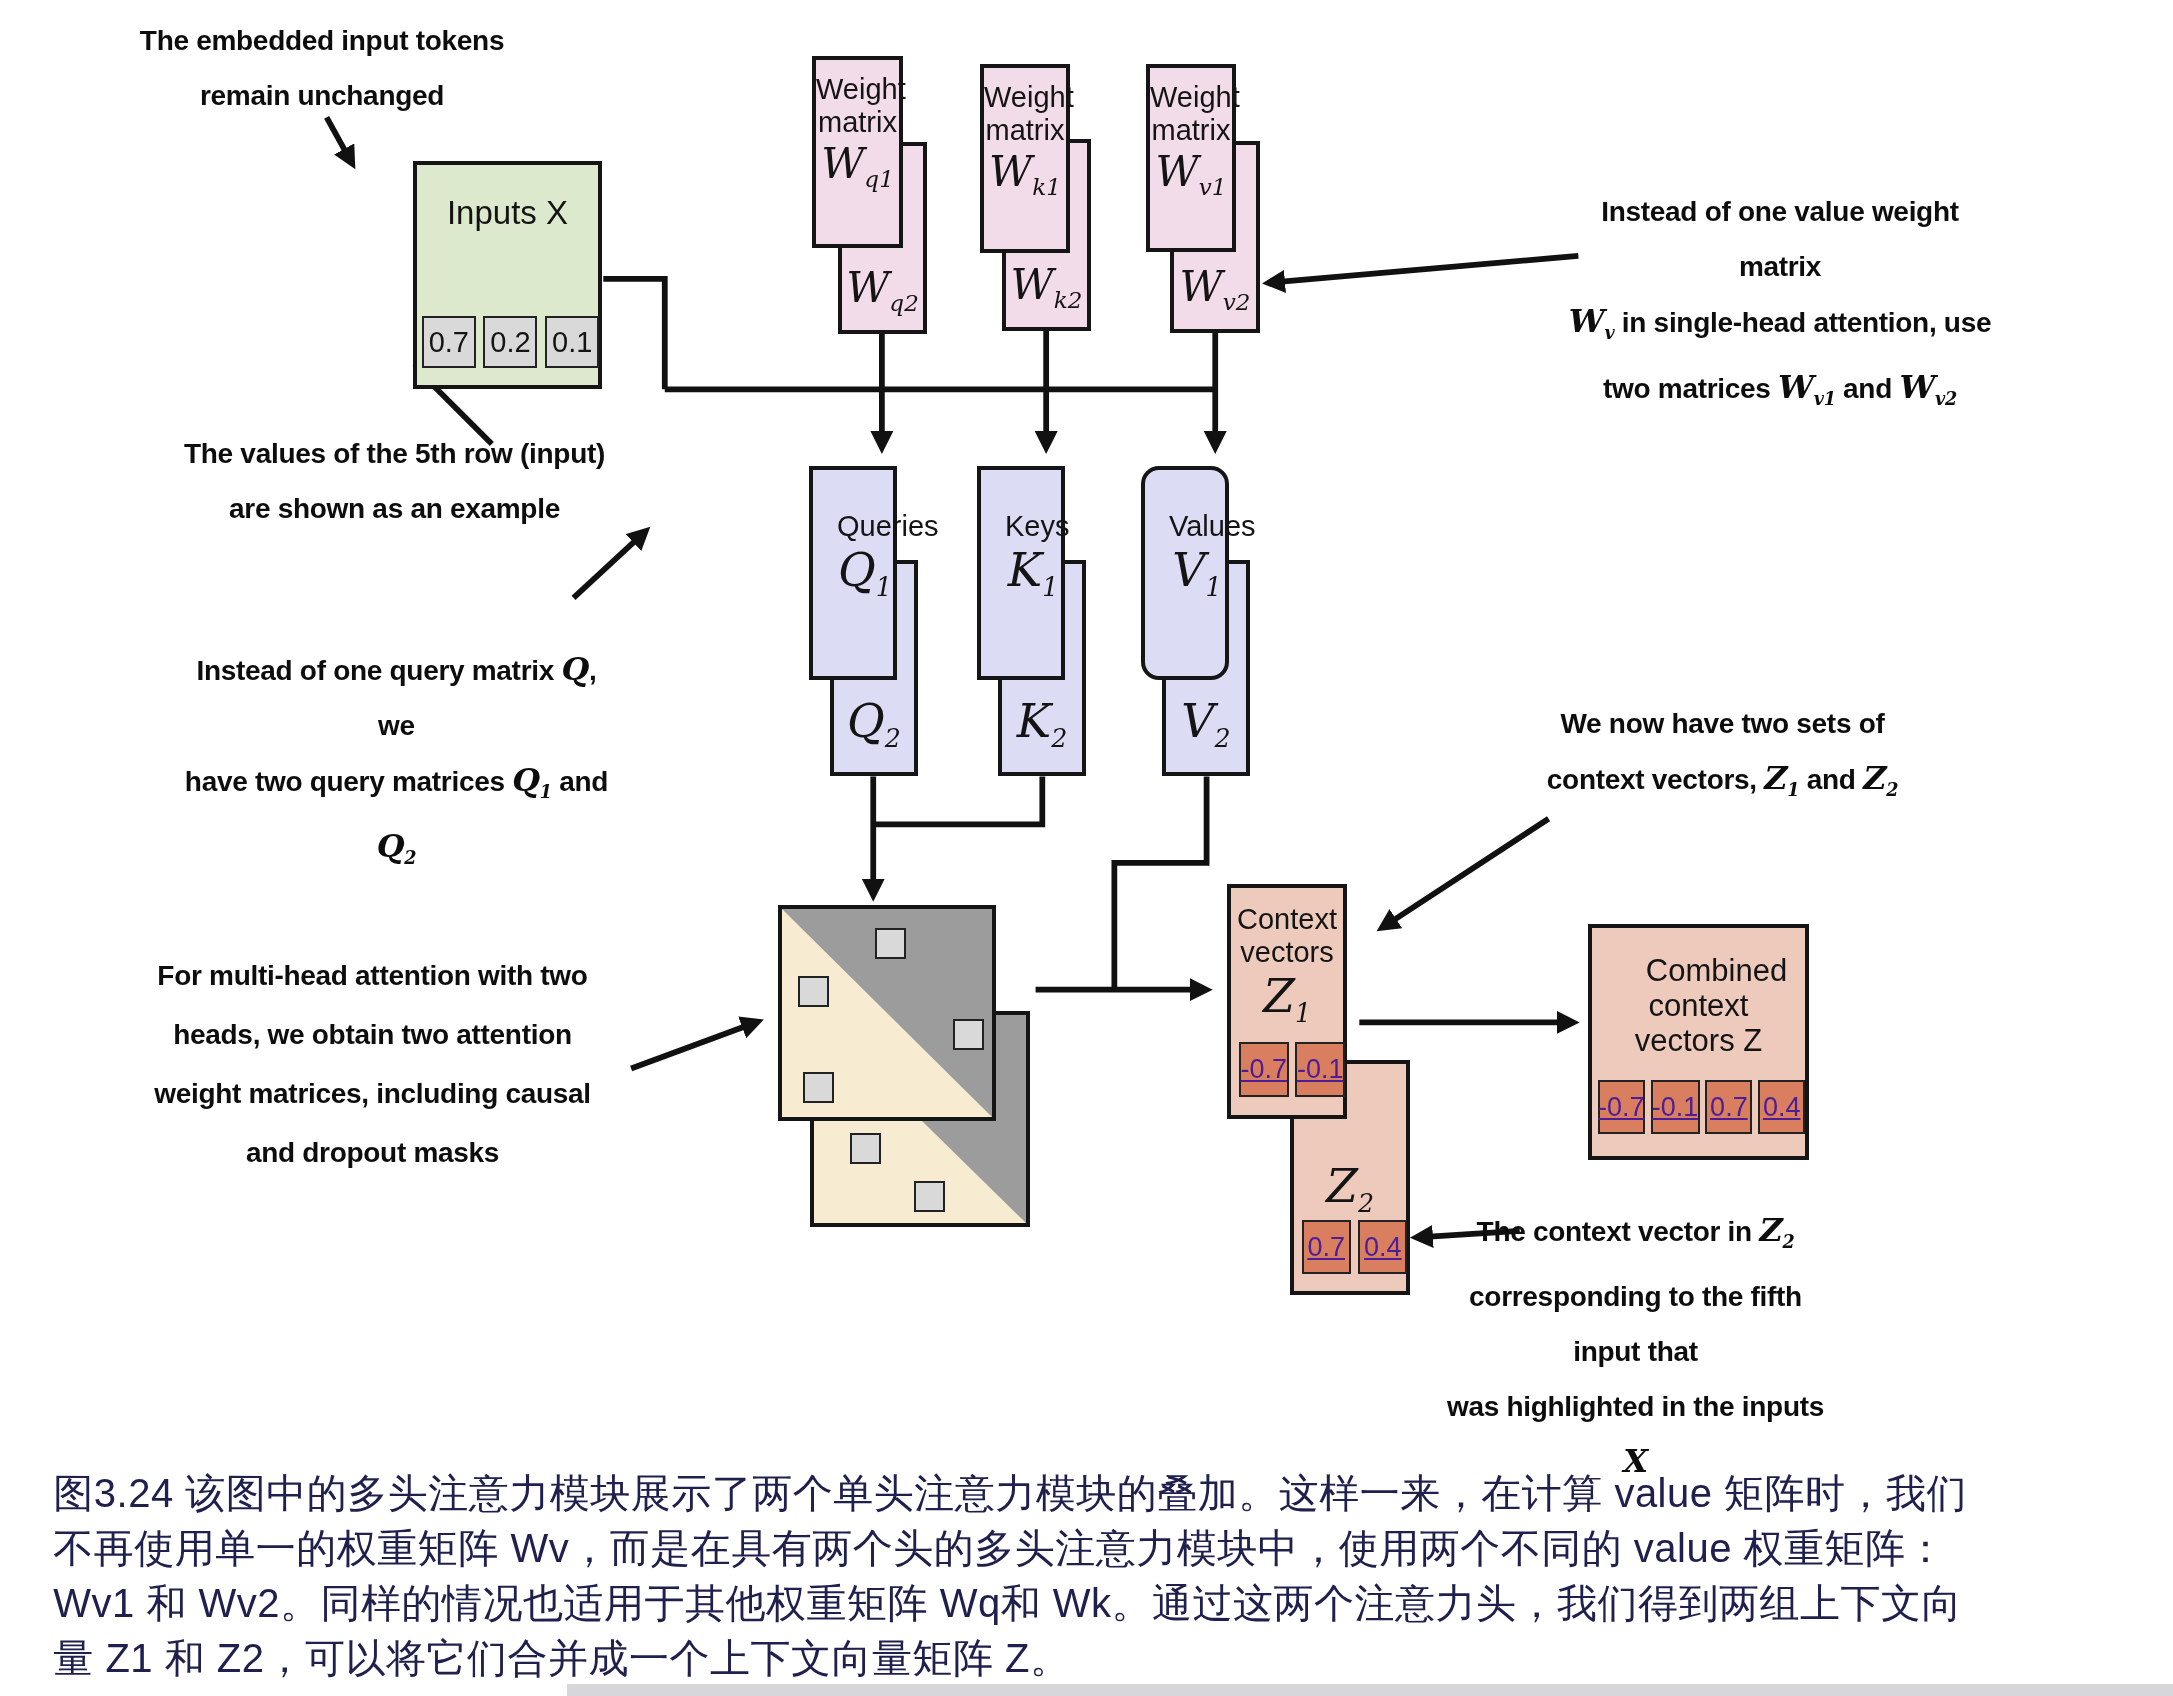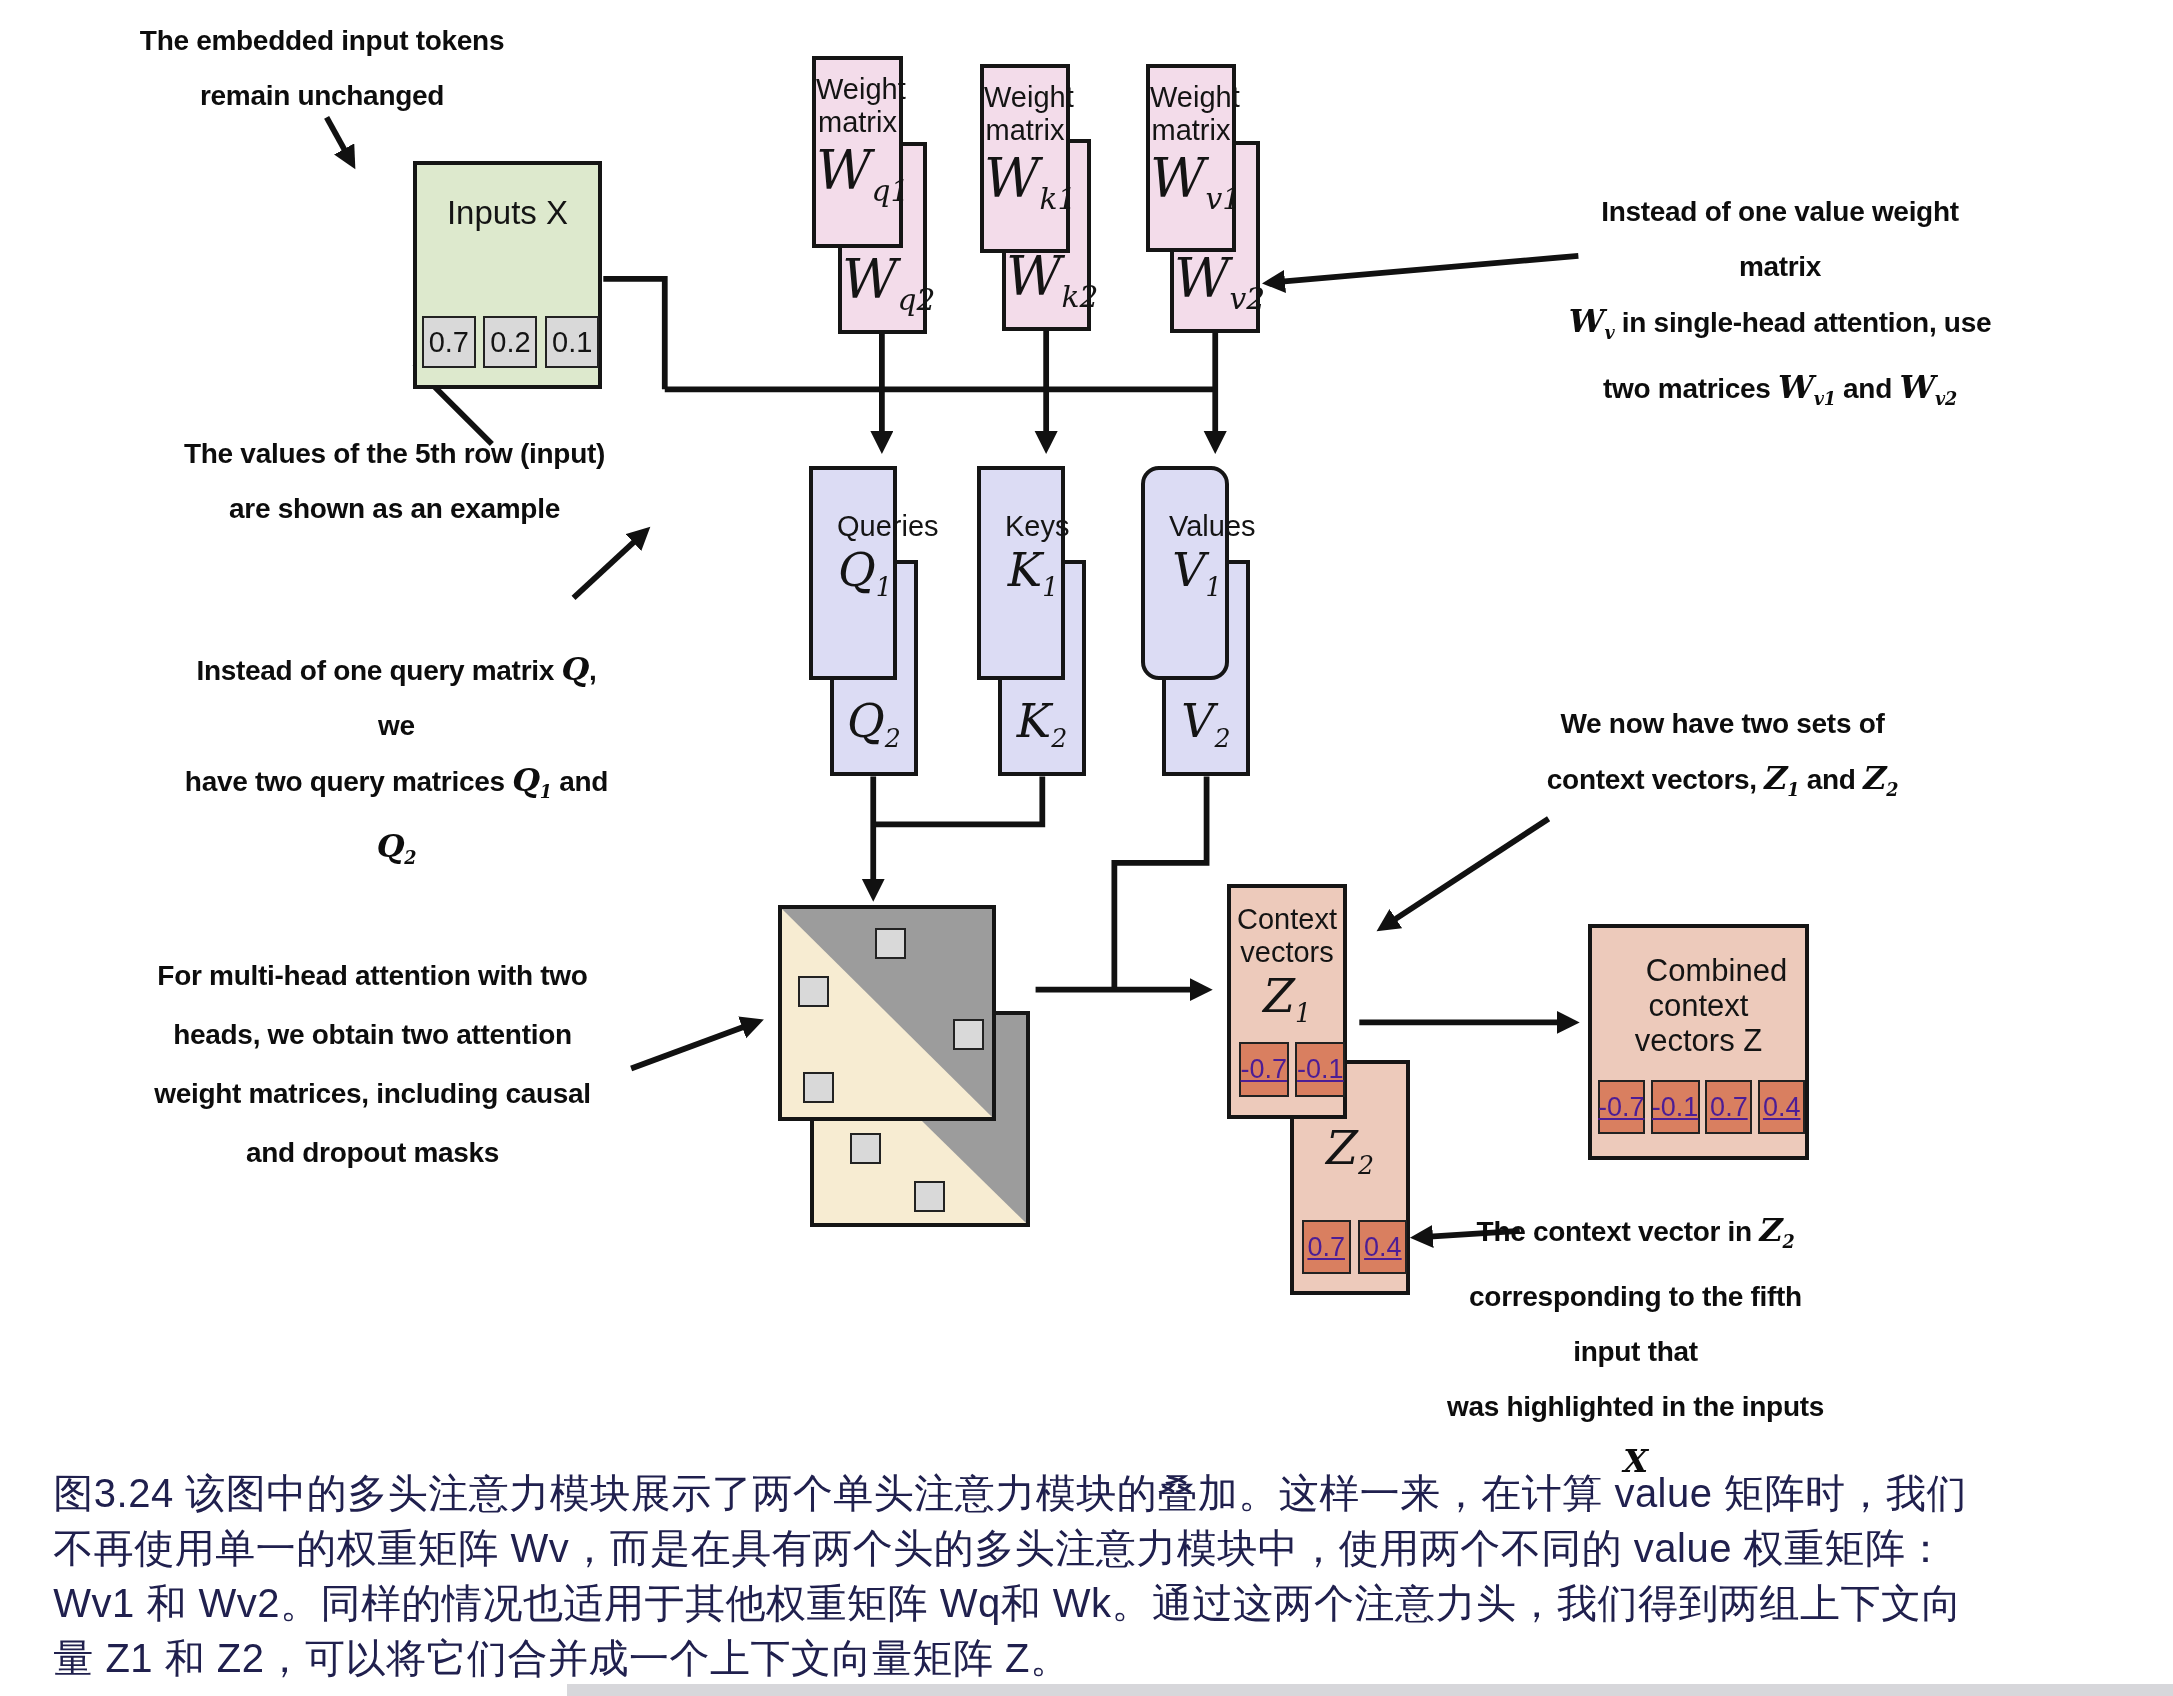--- a/index.html
+++ b/index.html
@@ -9,21 +9,21 @@
 
   .box{position:absolute;box-sizing:border-box;border:4.8px solid #151515;}
   .greenfill{background:#dde9cd;}
   .wfill{background:#f3dcea;}
   .qfill{background:#dcdcf4;padding-left:24px;}
   .cfill{background:#edcabb;}
 
   .boxlabel{font-size:29px;line-height:33px;text-align:center;color:#141414;}
   .sym{font-family:"DejaVu Serif",serif;font-style:italic;color:#141414;text-align:center;}
   .sym sub{font-size:0.55em;font-style:italic;}
-  .sym.lg{font-size:54px;}
+  .sym.lg{font-size:42px;}
   .sym.xl{font-size:46px;}
   .backsym{position:absolute;left:0;right:0;bottom:13.4px;}
 
   .cellrow{position:absolute;display:flex;gap:7.7px;}
   .cell{box-sizing:border-box;border:2.9px solid #222;background:#d9d9d9;display:flex;
         align-items:center;justify-content:center;font-size:29px;color:#141414;}
   .ccell{box-sizing:border-box;border:2.9px solid #222;background:#d97f60;display:flex;
          align-items:center;justify-content:center;font-size:27px;color:#4c1d95;text-decoration:underline;}
 
   .ann{position:absolute;text-align:center;font-weight:bold;font-size:28px;line-height:55px;
@@ -177,21 +177,21 @@
   </div>
   <div class="attn" style="left:778px;top:905px;width:218px;height:216px;">
     <div class="tri"></div>
     <div class="sq" style="left:93px;top:19px;"></div>
     <div class="sq" style="left:16.3px;top:67px;"></div>
     <div class="sq" style="left:171px;top:110px;"></div>
     <div class="sq" style="left:21px;top:163px;"></div>
   </div>
 
   <div class="box cfill" style="left:1290px;top:1060px;width:120px;height:235px;">
-    <div class="sym xl" style="margin-top:57px;"><span>Z</span><sub>2</sub></div>
+    <div class="sym xl" style="margin-top:95px;"><span>Z</span><sub>2</sub></div>
     <div class="cellrow" style="left:7.7px;top:156px;">
       <div class="ccell" style="width:49px;height:54px;">0.7</div>
       <div class="ccell" style="width:49px;height:54px;">0.4</div>
     </div>
   </div>
 
   <div class="box cfill" style="left:1227px;top:884px;width:120px;height:235px;">
     <div class="boxlabel" style="margin-top:15.4px;">Context</div>
     <div class="boxlabel">vectors</div>
     <div class="sym xl"><span>Z</span><sub>1</sub></div>

